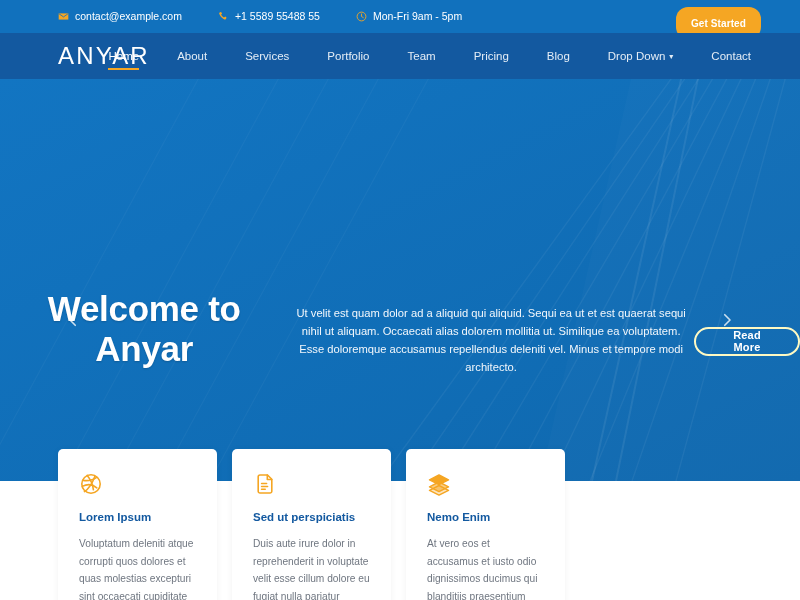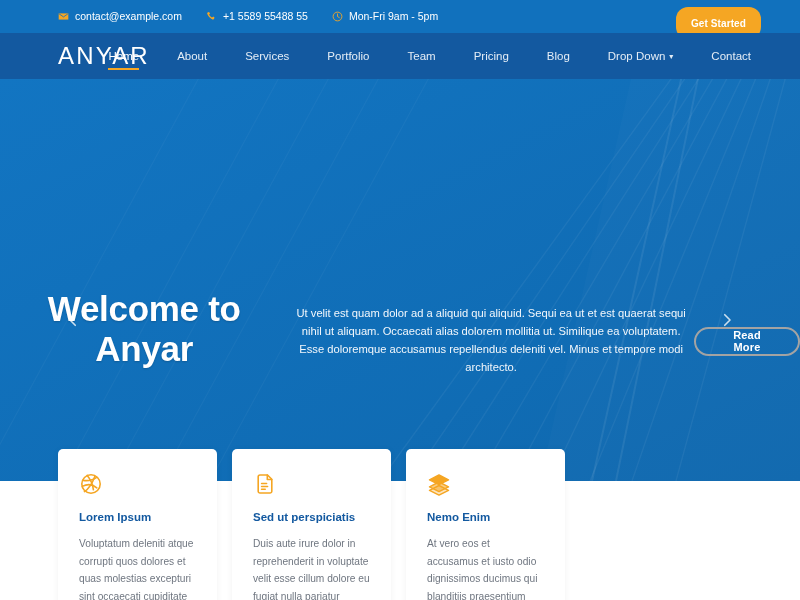--- a/index.html
+++ b/index.html
@@ -29,21 +29,21 @@
     height: 33px;
     background: #1171bd;
     display: flex;
     align-items: center;
     z-index: 30;
   }
   #topbar-contacts {
     display: flex;
     align-items: center;
     margin-left: 58px;
-    gap: 24px;
+    gap: 36px;
   }
   .contact-item {
     display: flex;
     align-items: center;
     gap: 6px;
     color: #ffffff;
     font-size: 10.5px;
     line-height: 1;
     white-space: nowrap;
   }
@@ -168,21 +168,21 @@
     color: #f2f7fc;
     font-size: 11.2px;
     line-height: 18px;
     text-align: center;
   }
   #read-more-btn {
     margin-top: 24px;
     height: 29px;
     padding: 0 23px;
     background: transparent;
-    border: 2px solid #a3a3a3;
+    border: 2px solid #fef9c3;
     border-radius: 16px;
     color: #ffffff;
     font-family: "Liberation Sans", sans-serif;
     font-size: 11px;
     font-weight: 700;
     letter-spacing: .2px;
     cursor: pointer;
     display: flex;
     align-items: center;
     justify-content: center;

